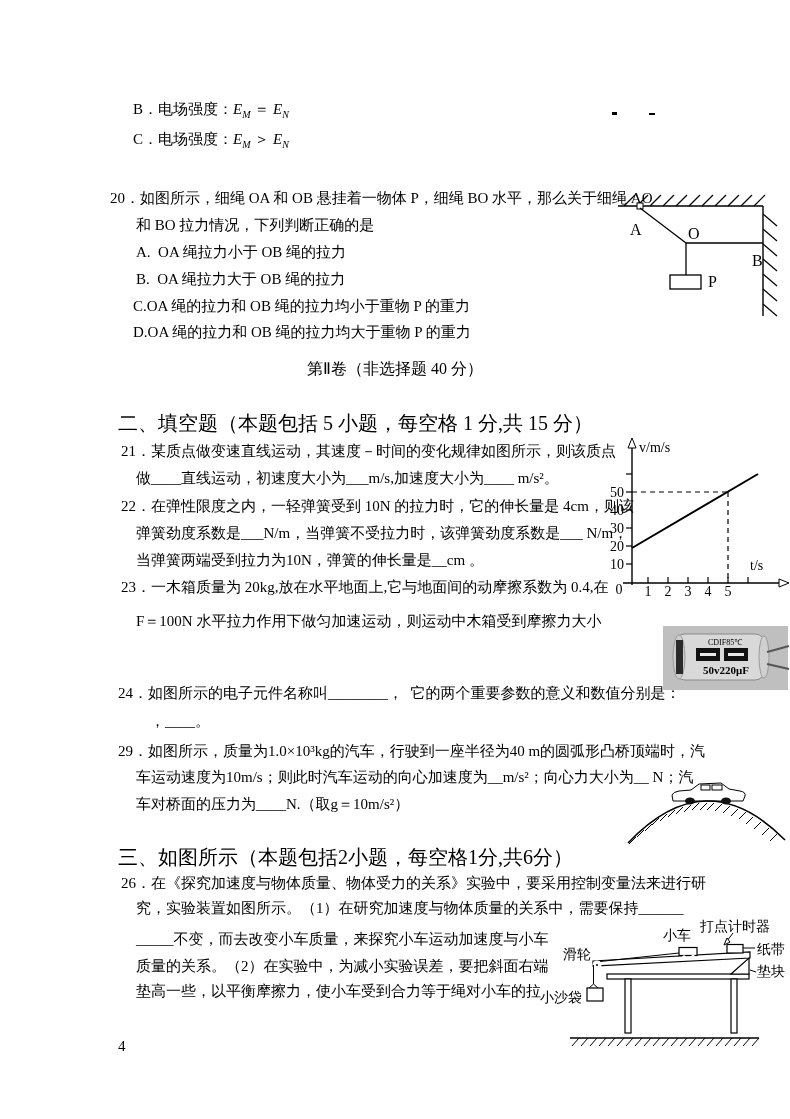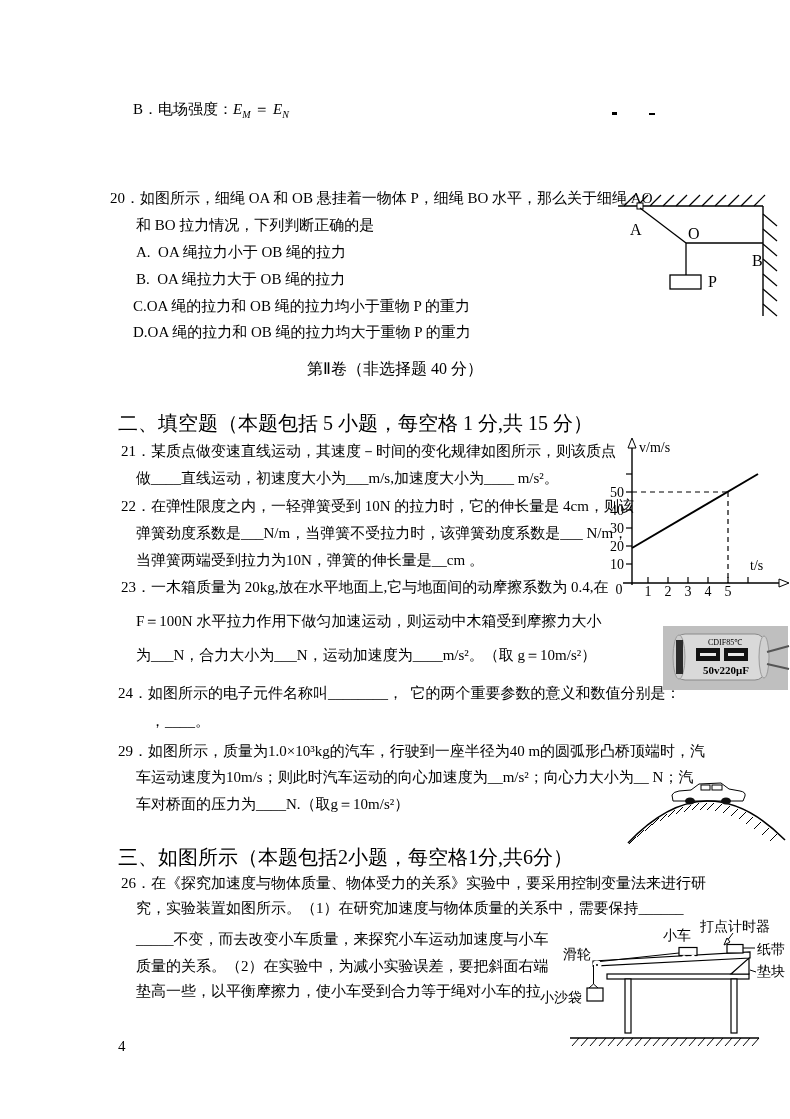--- a/index.html
+++ b/index.html
@@ -19,20 +19,21 @@
   .sketch line, .sketch path, .sketch polyline { stroke:#000; fill:none; }
   .sketch rect, .sketch polygon { stroke:#000; fill:#fff; }
 </style>
 </head>
 <body>
 
 <div class="page">
 
   <div class="t frm" style="left:133px;top:100px"><span>B．电场强度：</span><span class="it">E</span><sub>M</sub><span> ＝ </span><span class="it">E</span><sub>N</sub></div>
 
+  <div class="t frm" style="left:133px;top:130px"><span>C．电场强度：</span><span class="it">E</span><sub>M</sub><span> ＞ </span><span class="it">E</span><sub>N</sub></div>
 
 
   <div class="speck" style="left:612px;top:112px;width:5px;height:3px"></div>
   <div class="speck" style="left:649px;top:113px;width:6px;height:2px"></div>
 
   <div class="t" style="left:110px;top:189px">20．如图所示，细绳 OA 和 OB 悬挂着一物体 P，细绳 BO 水平，那么关于细绳 AO</div>
   <div class="t" style="left:136px;top:216px">和 BO 拉力情况，下列判断正确的是</div>
   <div class="t" style="left:136px;top:243px">A.  OA 绳拉力小于 OB 绳的拉力</div>
   <div class="t" style="left:136px;top:270px">B.  OA 绳拉力大于 OB 绳的拉力</div>
   <div class="t" style="left:133px;top:297px">C.OA 绳的拉力和 OB 绳的拉力均小于重物 P 的重力</div>
@@ -119,21 +120,20 @@
     <line x1="125" y1="56" x2="125" y2="147" stroke-width="1.2" stroke-dasharray="5 4"></line>
     <line x1="29" y1="112" x2="155" y2="38" stroke-width="2"></line>
   </svg>
 
   <div class="t" style="left:121px;top:497px">22．在弹性限度之内，一轻弹簧受到 10N 的拉力时，它的伸长量是 4cm，则该</div>
   <div class="t" style="left:136px;top:524px">弹簧劲度系数是___N/m，当弹簧不受拉力时，该弹簧劲度系数是___ N/m，</div>
   <div class="t" style="left:136px;top:551px">当弹簧两端受到拉力为10N，弹簧的伸长量是__cm 。</div>
 
   <div class="t" style="left:121px;top:578px">23．一木箱质量为 20kg,放在水平地面上,它与地面间的动摩擦系数为 0.4,在</div>
   <div class="t" style="left:136px;top:612px">F＝100N 水平拉力作用下做匀加速运动，则运动中木箱受到摩擦力大小</div>
-  <div class="t" style="left:136px;top:646px">为___N，合力大小为___N，运动加速度为____m/s²。（取 g＝10m/s²）</div>
 
   <div class="t" style="left:118px;top:684px">24．如图所示的电子元件名称叫________，  它的两个重要参数的意义和数值分别是：</div>
   <div class="t" style="left:150px;top:712px">，____。</div>
 
   <svg style="left:663px;top:620px" width="127" height="72" viewBox="0 0 127 72">
     <rect x="0" y="6" width="125" height="64" fill="#bfbfbf"></rect>
     <rect x="12" y="14" width="90" height="46" rx="10" fill="#d9d9d9" stroke="#8a8a8a"></rect>
     <ellipse cx="16" cy="37" rx="6" ry="22" fill="#cccccc" stroke="#9a9a9a"></ellipse>
     <ellipse cx="101" cy="37" rx="5" ry="21" fill="#d0d0d0" stroke="#9a9a9a"></ellipse>
     <rect x="13" y="20" width="7" height="34" fill="#2a2a2a"></rect>

